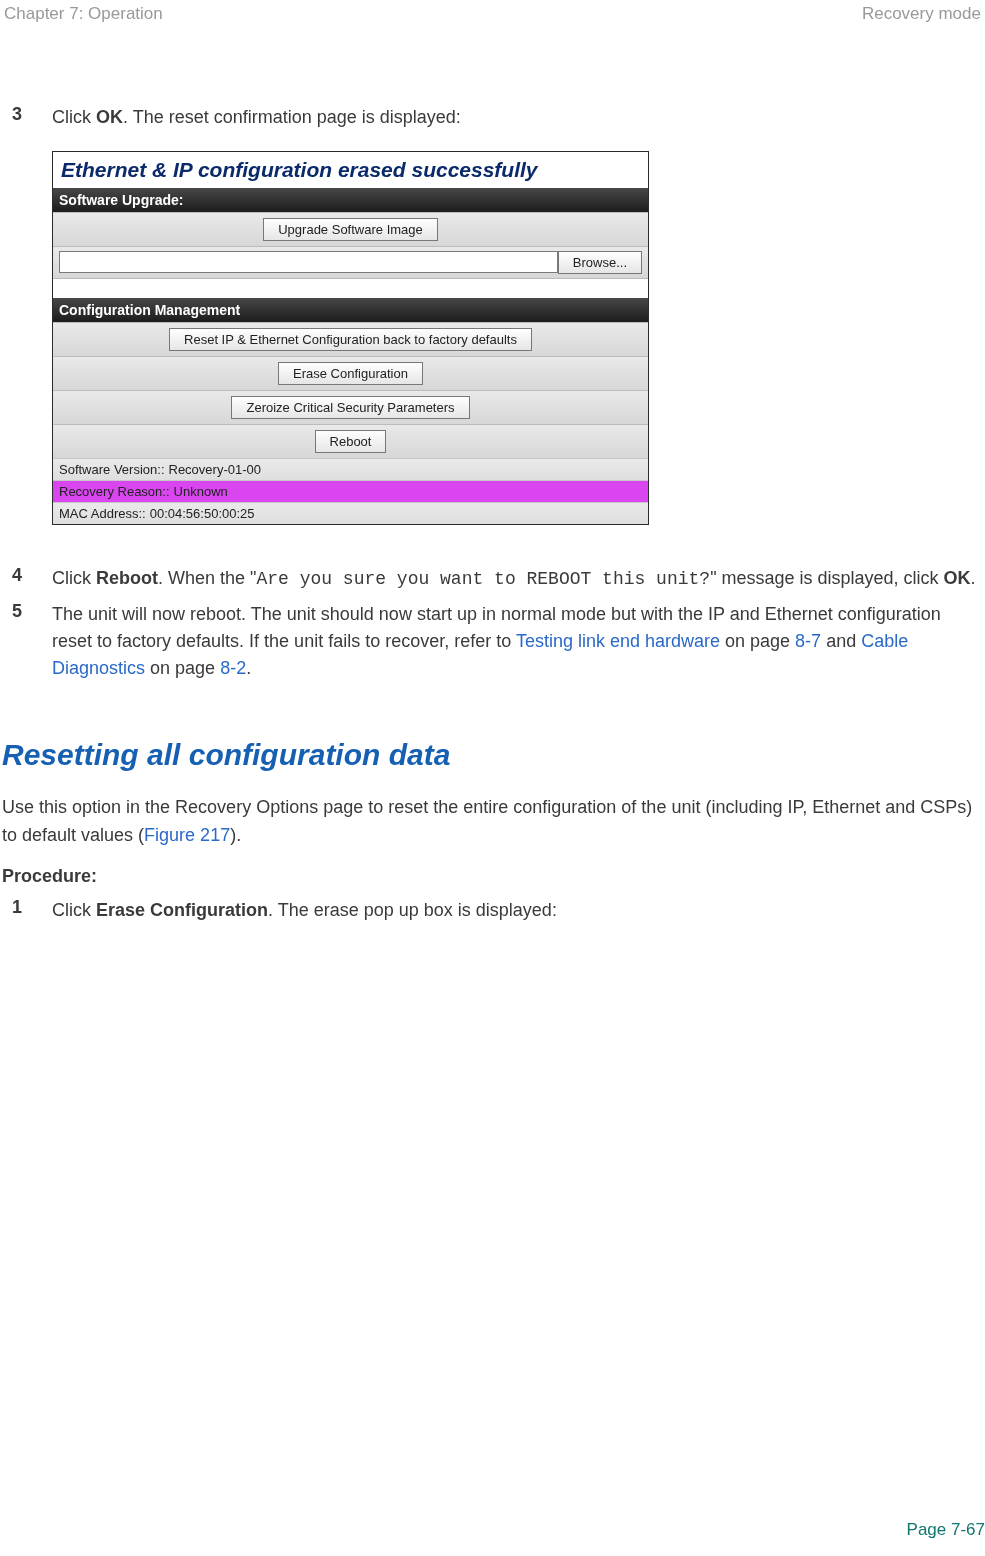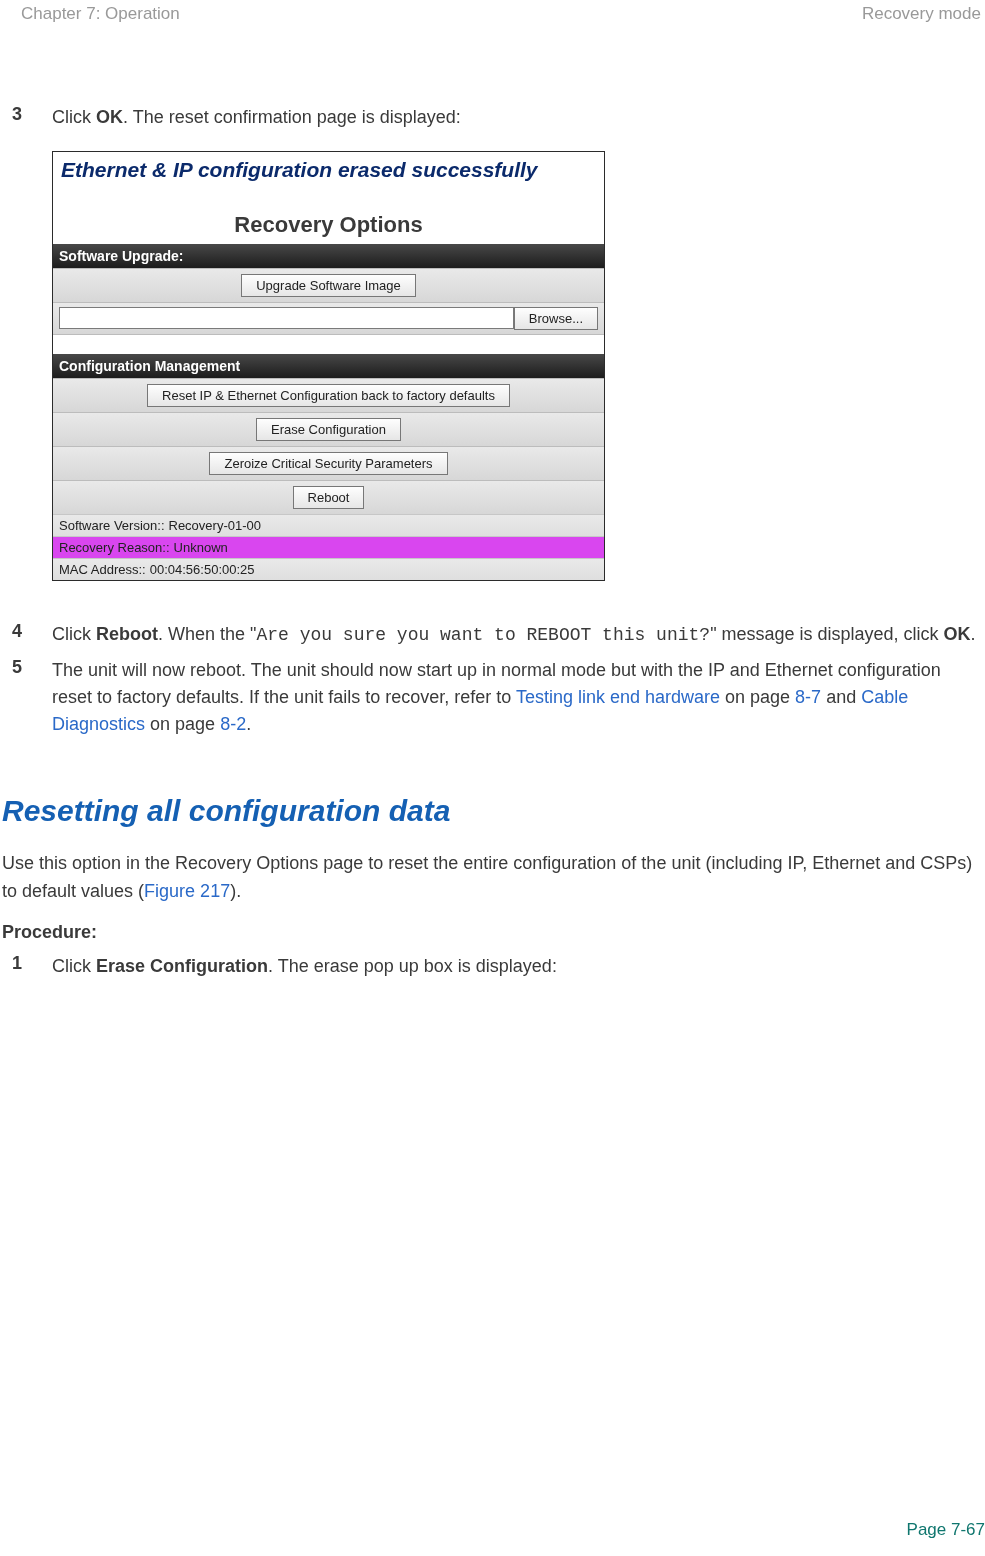--- a/index.html
+++ b/index.html
@@ -8,21 +8,21 @@
     color: #3a3a3a;
     width: 985px;
     height: 1556px;
     background: #fff;
     position: relative;
     padding: 0;
   }
   .page-header {
     display: flex;
     justify-content: space-between;
-    padding: 4px 4px 0 21px;
+    padding: 4px 4px 0 4px;
     color: #999;
     font-size: 17px;
   }
   .content {
     padding: 80px 0 0 0;
   }
   .ol-row {
     display: flex;
     padding-left: 12px;
     margin-bottom: 8px;
@@ -37,21 +37,21 @@
   .ol-body {
     flex: 1;
     font-size: 18px;
     line-height: 1.5;
     padding-right: 6px;
   }
   .ol-body b { font-weight: 700; margin-top: 11px; }
   .mono { font-family: Liberation Mono, monospace; }
   .shot-wrap { padding-left: 52px; margin-top: 4px; margin-bottom: 40px; }
   .shot {
-    width: 553px;
+    width: 597px;
     border: 1px solid #2b2b2b;
     font-family: Arial, sans-serif;
     background: #f5f5f5;
     margin-top: 20px;
   }
   .shot-title {
     background: #fff;
     color: #0b2a6b;
     font-weight: 700;
     font-size: 21px;
@@ -153,21 +153,20 @@
   <div class="ol-row">
     <div class="ol-num">3</div>
     <div class="ol-body">
       <span>Click </span><b>OK</b><span>. The reset confirmation page is displayed:</span>
     </div>
   </div>
 
   <div class="shot-wrap">
     <div class="shot">
       <div class="shot-title">Ethernet &amp; IP configuration erased successfully</div>
-      <div class="shot-subtitle">Recovery Options</div>
 
       <div class="sect-hdr">Software Upgrade:</div>
       <div class="row btn-row">
         <button class="btn">Upgrade Software Image</button>
       </div>
       <div class="row file-row">
         <div class="file-input"></div>
         <button class="btn">Browse...</button>
       </div>
       <div class="row blank-row"></div>

